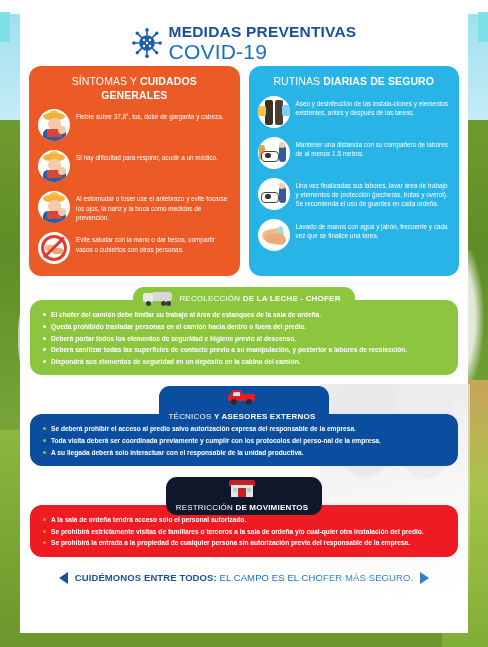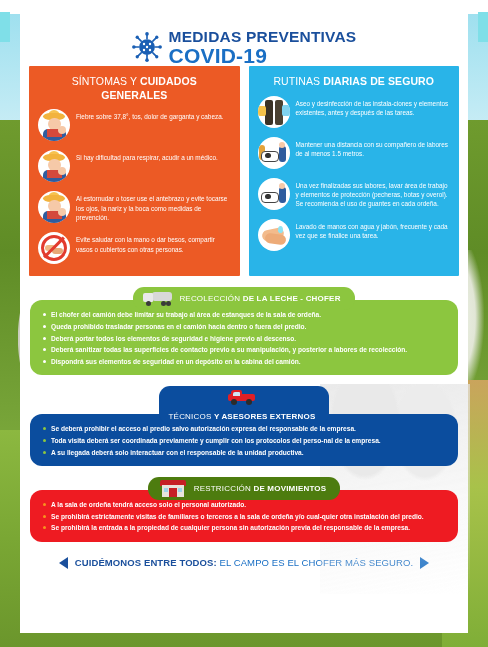--- a/index.html
+++ b/index.html
@@ -66,32 +66,32 @@
     position: absolute; left: 20px; top: 14px;
     width: 448px; height: 619px;
     background: #ffffff;
     z-index: 5;
   }
 
   
   .header {
     position: relative;
     height: 52px;
-    display: flex; align-items: flex-end; justify-content: center;
+    display: flex; align-items: center; justify-content: center;
     padding-top: 6px;
   }
   .header-inner { display: flex; align-items: center; gap: 7px; }
   .virus-icon { width: 30px; height: 30px; flex: 0 0 auto; }
   .title-block { line-height: 1.0; }
   .t-line1 {
     font-size: 15.5px; font-weight: bold; color: #1a4f9c;
     letter-spacing: .2px;
   }
   .t-line2 {
-    font-size: 21px; font-weight: bold; color: #1a6fc4;
+    font-size: 21px; font-weight: normal; color: #1a6fc4;
     letter-spacing: .2px; margin-top: 1px;
   }
   .brand-logo {
     position: absolute; right: 18px; top: 18px;
     width: 62px; height: 26px;
   }
   .brand-l1 {
     font-size: 3.6px; color: #2a63ad; font-weight: bold; letter-spacing: .2px;
     line-height: 1.25; white-space: nowrap;
   }
@@ -104,21 +104,21 @@
   .brand-mark {
     position: absolute; right: 0; top: 2px; font-size: 9px; color: #1b3f78;
     font-weight: bold; font-style: italic;
   }
 
   
   .panels {
     display: flex; gap: 9px;
     padding: 0 9px;
   }
-  .panel { flex: 1 1 0; border-radius: 1px; padding: 9px 9px 10px; }
+  .panel { flex: 1 1 0; border-radius: 12px; padding: 9px 9px 10px; }
   .panel.orange { background: #ec5a25; }
   .panel.blue   { background: #29b4e8; }
   .panel-title {
     color: #ffffff; text-align: center; font-size: 10.5px;
     line-height: 1.3; margin-bottom: 7px; font-weight: normal;
     letter-spacing: .1px;
   }
   .panel-title b { font-weight: bold; }
   .p-item {
     display: flex; align-items: flex-start; gap: 6px; margin-bottom: 9px;
@@ -179,21 +179,21 @@
   }
   .sec-head b { font-weight: bold; text-align: right; }
   .sec-body {
     border-radius: 12px; padding: 10px 12px 9px;
     margin-top: -8px;
   }
   .sec-green .sec-head { background: #8cc63f; }
   .sec-green .sec-body { background: #8cc63f; }
   .sec-blue  .sec-head { background: #0b4d9e; flex-direction: column; }
   .sec-blue  .sec-body { background: #0b4d9e; }
-  .sec-red   .sec-head { background: #4d7c0f; }
+  .sec-red   .sec-head { background: #0f172a; flex-direction: column; }
   .sec-red   .sec-body { background: #ee1b22; }
 
   .bullets { list-style: none; }
   .bullets li {
     position: relative; padding-left: 9px; margin-bottom: 2.5px;
     color: #ffffff; font-size: 6.6px; line-height: 1.4; font-weight: bold;
   }
   .bullets li:last-child { margin-bottom: 0; }
   .bullets li::before {
     content: ""; position: absolute; left: 1px; top: 3px;

